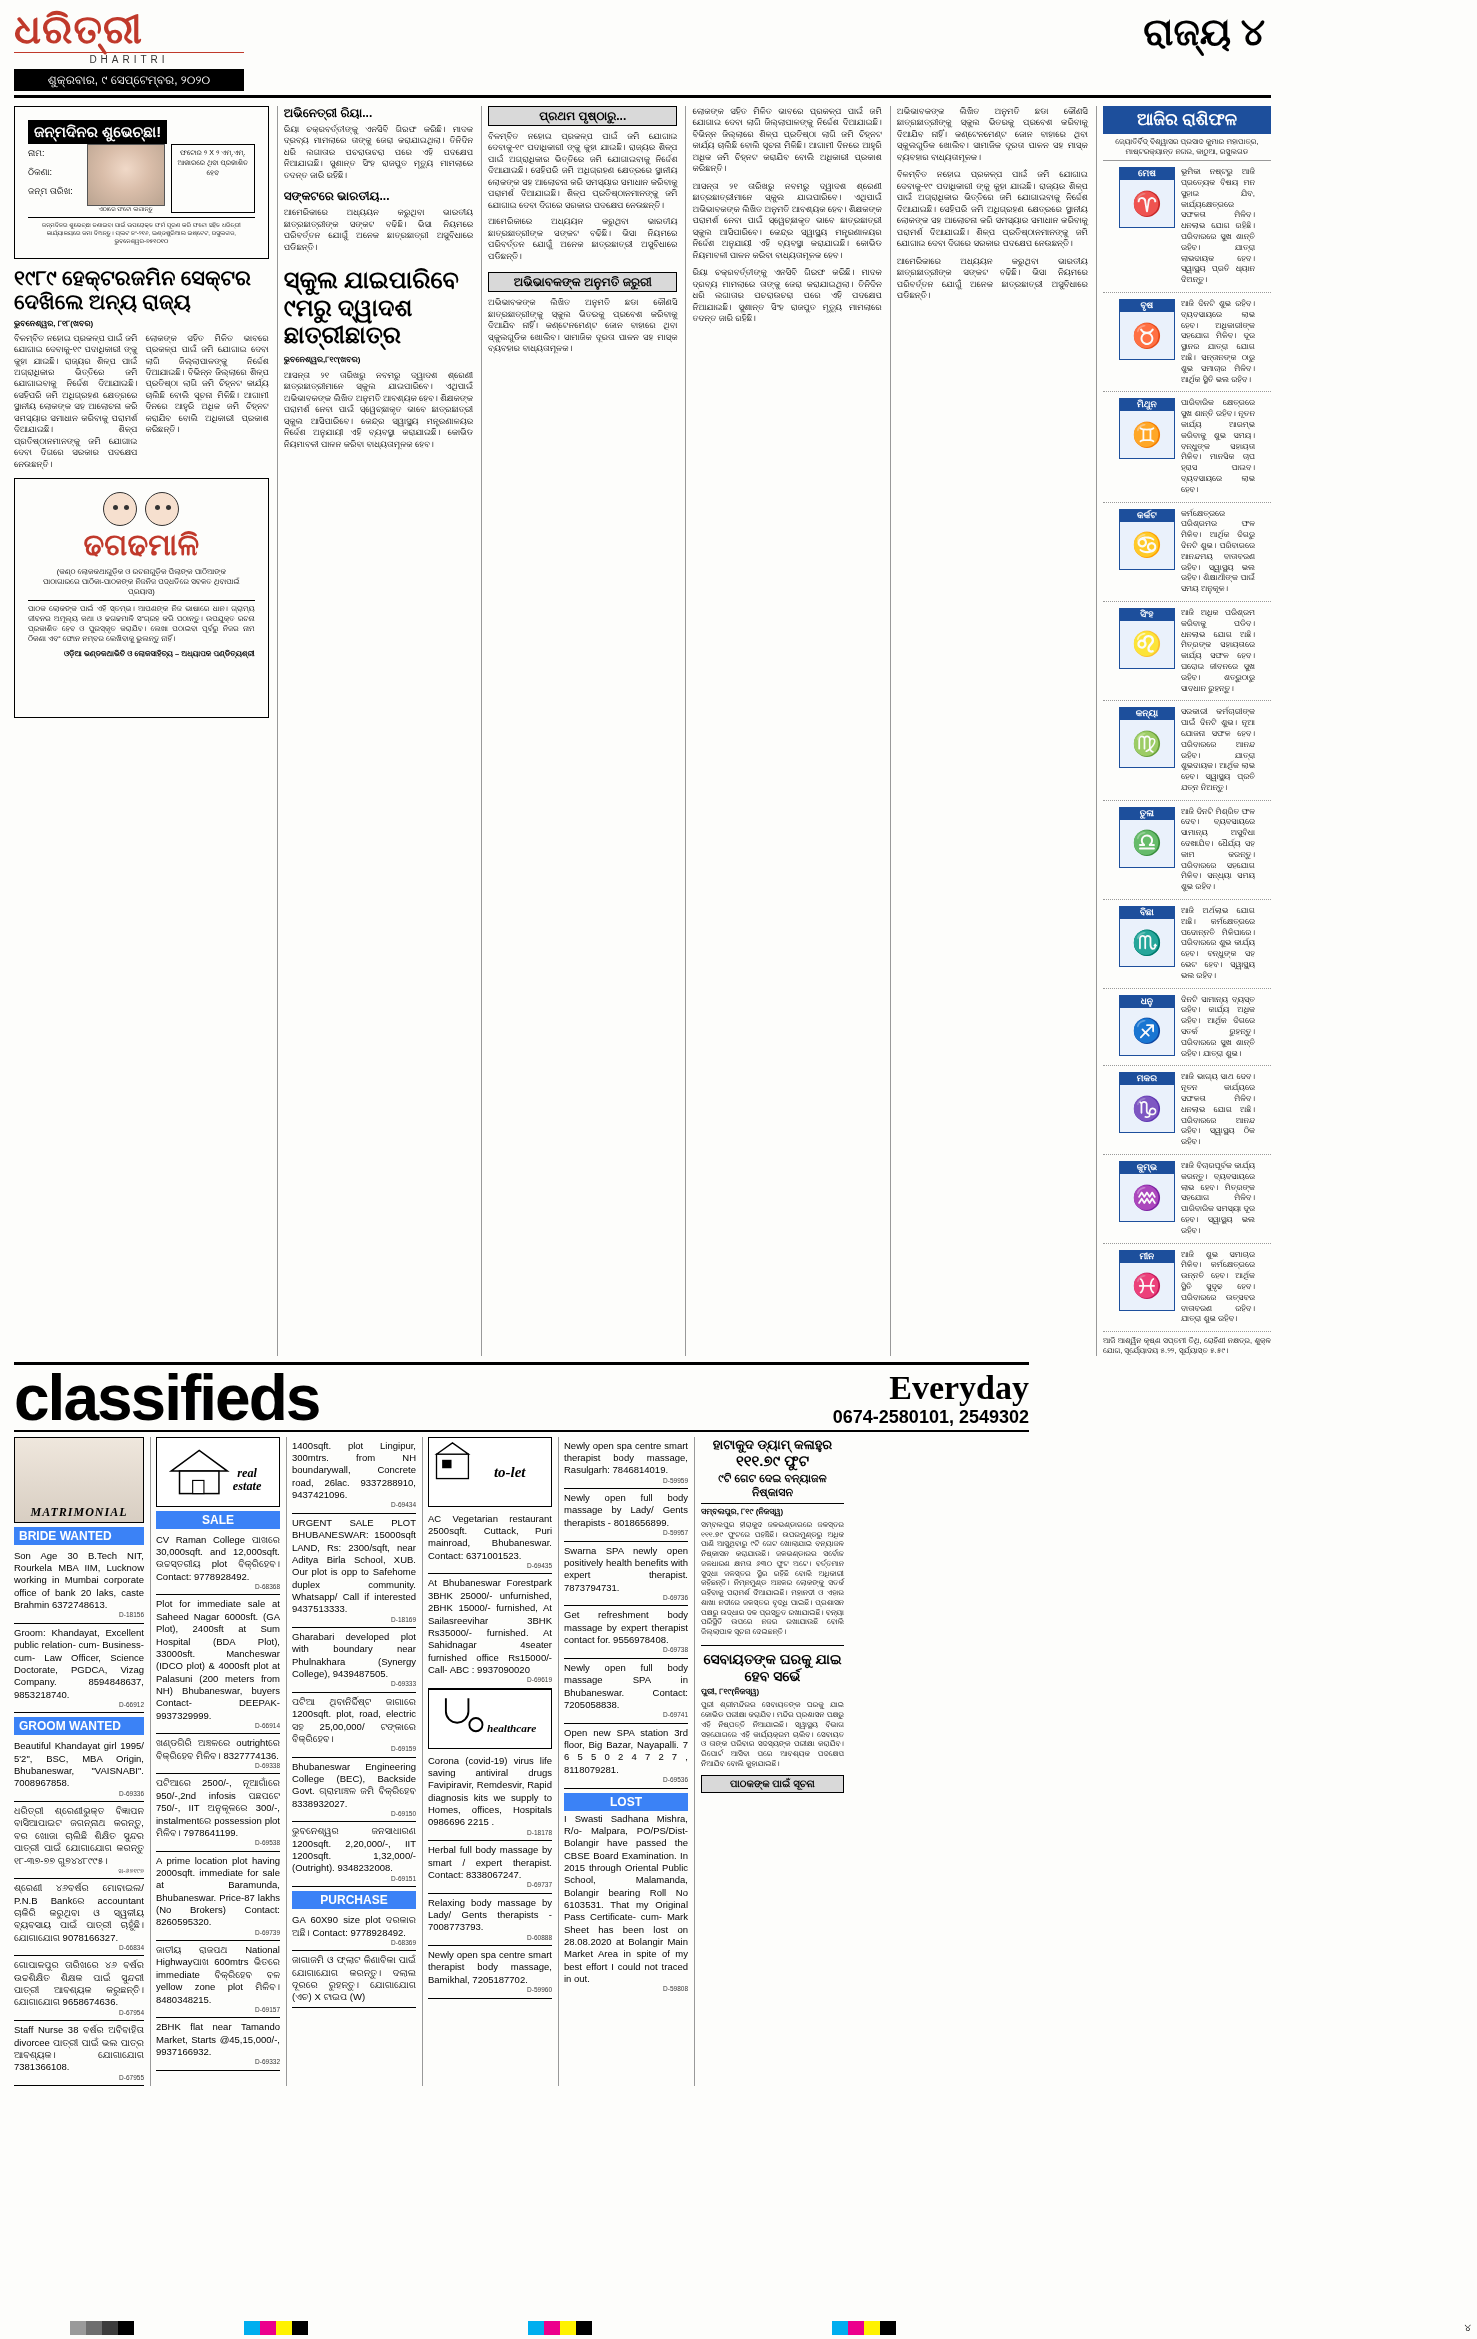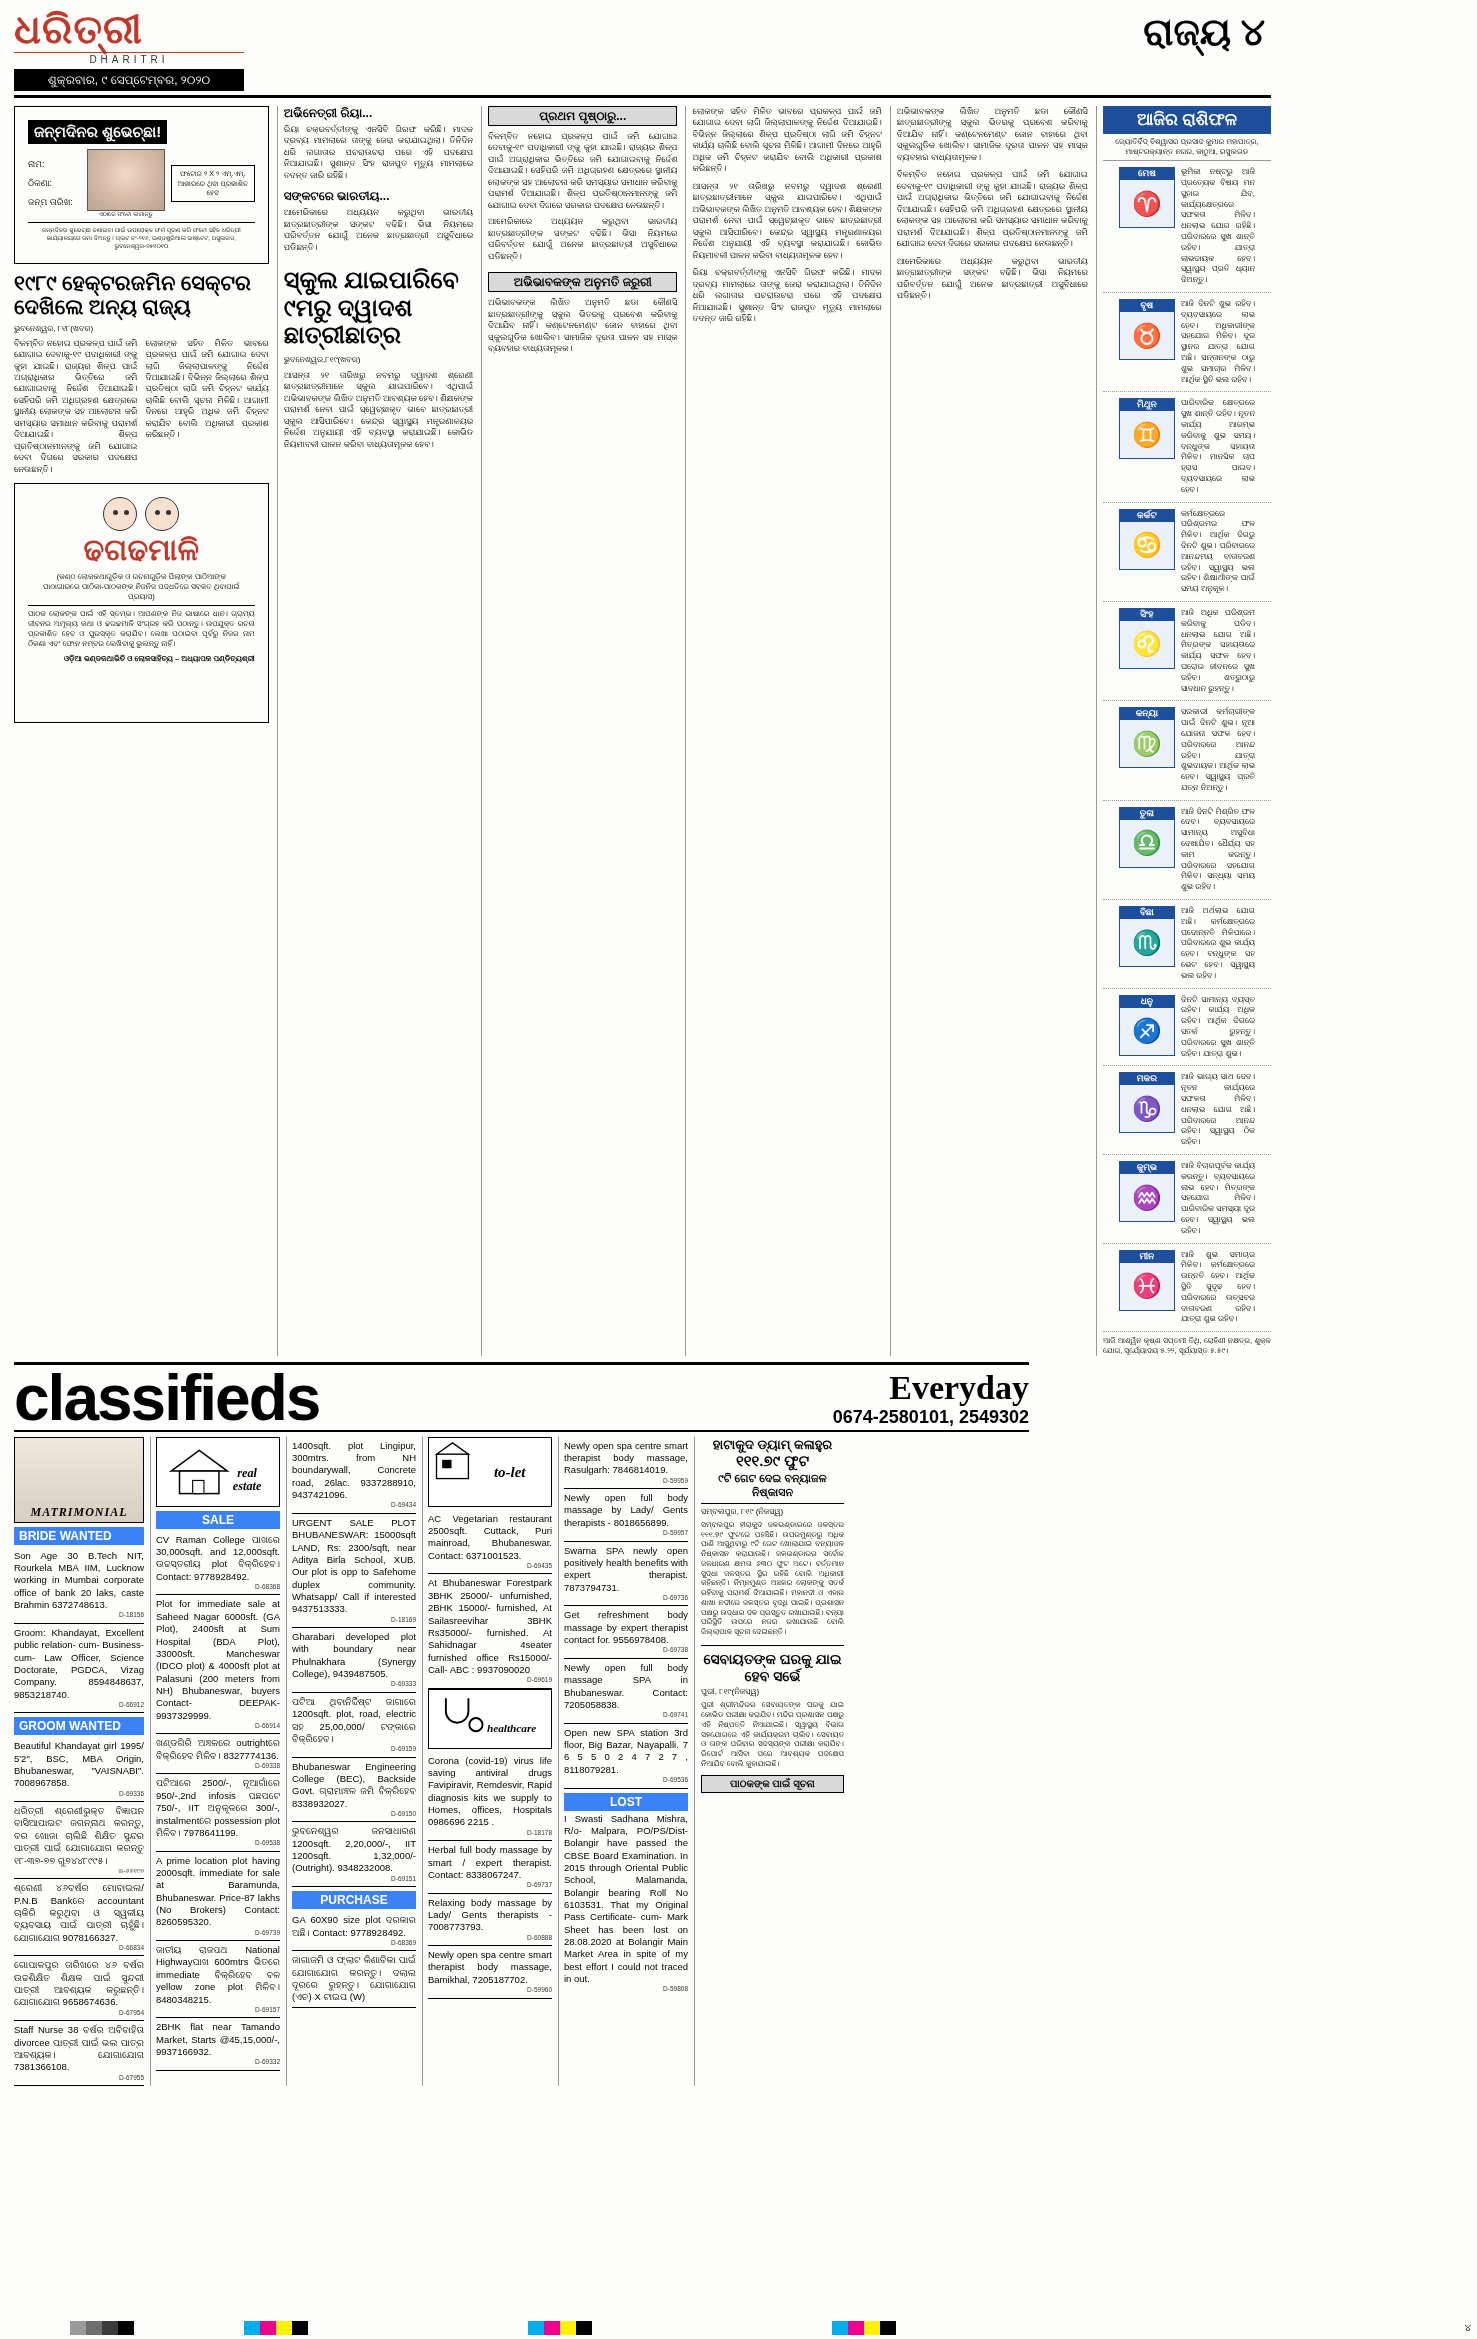--- a/index.html
+++ b/index.html
@@ -33,21 +33,21 @@
   .col-f { width:205px; }
 
   .rule { border-left:1px solid #999; }
 
   .box { border:1px solid #000; padding:13px; margin-bottom:7px; }
   .hdr-black { background:#000; color:#fff; font-weight:bold; font-size:15px; padding:3px 6px; display:inline-block; }
   .small { font-size:8.5px; line-height:1.35; text-align:justify; }
   .tiny { font-size:7.5px; line-height:1.3; text-align:justify; }
   .headline { font-size:21px; font-weight:bold; line-height:1.15; font-family:"Liberation Serif", serif; }
   .subhead { font-size:12px; font-weight:bold; }
-  .byline { font-size:8px; font-weight:normal; }
+  .byline { font-size:8px; font-weight:bold; }
 
   
   .bday { display:flex; gap:6px; }
   .bday-left { flex:1; font-size:9px; line-height:2.1; }
   .bday-photo { width:78px; }
   .photo-frame { width:78px; height:62px; border:1px solid #555; background:
       radial-gradient(ellipse at 50% 40%, #f0d9c8 0%, #d9bda9 45%, #b9a390 100%); }
   .photo-cap { font-size:6px; text-align:center; }
   .bday-ad { width:84px; border:1px solid #000; font-size:7px; text-align:center; padding:3px; line-height:1.4; }
 
@@ -116,21 +116,21 @@
       <div class="logo-date">ଶୁକ୍ରବାର, ୯ ସେପ୍ଟେମ୍ବର, ୨୦୨୦</div>
     </div>
     <div class="page-head-right">ରାଜ୍ୟ ୪</div>
   </div>
 
   <div class="cols">
 
     <div class="col col-a">
       <div class="box">
         <div class="hdr-black">ଜନ୍ମଦିନର ଶୁଭେଚ୍ଛା!</div>
-        <div class="bday" style="margin-top:5px;align-items:center;">
+        <div class="bday" style="">
           <div class="bday-left">
             <div>ନାମ:</div>
             <div>ଠିକଣା:</div>
             <div>ଜନ୍ମ ତାରିଖ:</div>
           </div>
           <div class="bday-photo">
             <div class="photo-frame"></div>
             <div class="photo-cap">ଏଠାରେ ଫଟୋ ଲଗାନ୍ତୁ</div>
           </div>
           <div class="bday-ad">ଫଟୋର ୨ X ୨ ଏମ୍.ଏମ୍. ଆକାରରେ ଥିବା ପ୍ରକାଶିତ ହେବ</div>

